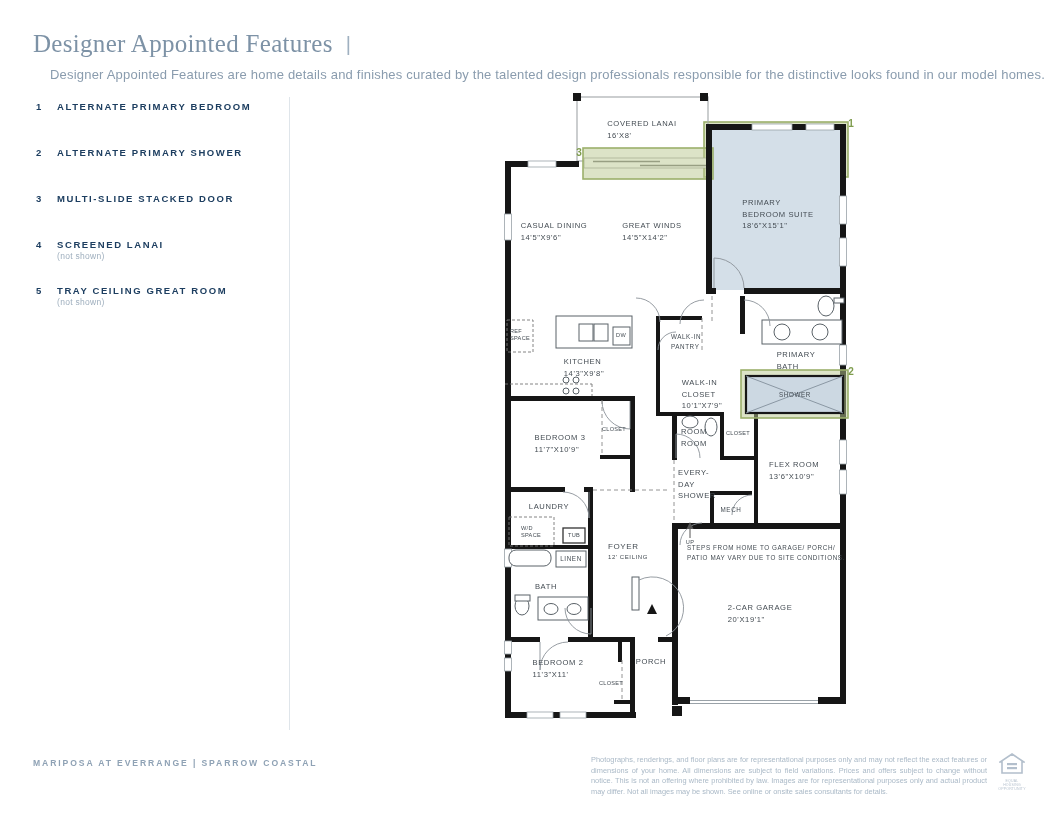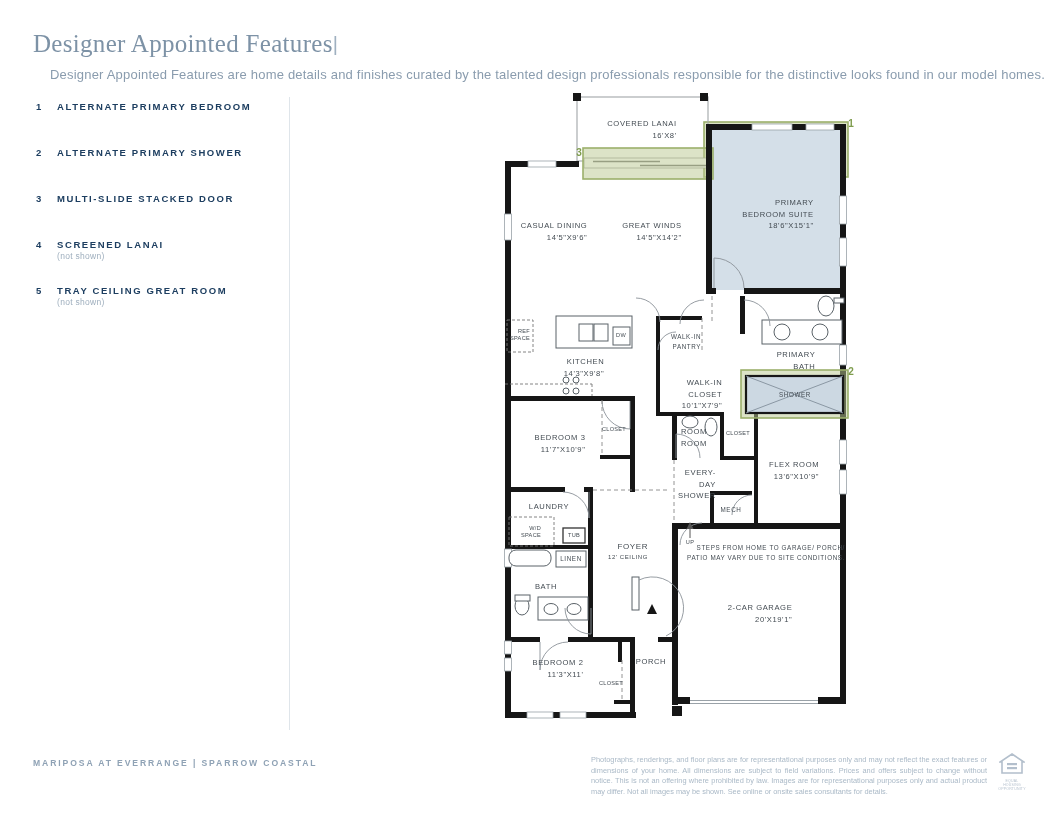--- a/index.html
+++ b/index.html
@@ -1,31 +1,31 @@
 <!DOCTYPE html>
 <html><head>
 <meta charset="utf-8">
 <style>
   html,body{margin:0;padding:0;background:#ffffff;}
   #page{position:relative;width:1055px;height:815px;background:#ffffff;overflow:hidden;
         font-family:"Liberation Sans",sans-serif;}
   
-  #titleRow{position:absolute;left:33px;top:30px;display:flex;align-items:baseline;}
+  #titleRow{position:absolute;left:33px;top:30px;display:flex;align-items:baseline;gap:13px;}
   #title{font-family:"Liberation Serif",serif;font-size:25px;color:#7d92a6;letter-spacing:.3px;}
   #titlePipe{font-size:20px;color:#9fb0c0;font-weight:300;position:relative;top:-1px;}
   #titleTag{font-size:14px;color:#3f5265;letter-spacing:4px;font-weight:500;}
   #subtitle{position:absolute;left:50px;top:67px;font-size:13px;color:#8a9cae;letter-spacing:.2px;}
   
   .feat{position:absolute;left:36px;width:250px;}
   .feat .num{position:absolute;left:0;top:0;font-size:9.5px;font-weight:bold;color:#1d3e60;}
   .feat .lab{position:absolute;left:21px;top:0;font-size:9.5px;font-weight:bold;color:#1d3e60;letter-spacing:1.6px;white-space:nowrap;}
   .feat .note{position:absolute;left:21px;top:12px;font-size:8.5px;color:#9fafbe;letter-spacing:.3px;}
   #vdivider{position:absolute;left:289px;top:97px;width:1px;height:633px;background:#dfe5ea;}
   
-  .rl{position:absolute;transform:translate(-50%,-50%);text-align:right;color:#434b52;
+  .rl{position:absolute;transform:translate(-50%,-50%);text-align:left;color:#434b52;
       letter-spacing:.6px;white-space:nowrap;z-index:5;}
   .fs7{font-size:7.6px;line-height:11.5px;}
   .fs6{font-size:6.3px;line-height:9.5px;}
   .fs5{font-size:5.6px;line-height:7.2px;letter-spacing:.3px;}
   .marker{position:absolute;transform:translate(-50%,-50%);color:#7f9d4e;font-weight:bold;font-size:10px;z-index:6;}
   #planSvg{position:absolute;left:500px;top:90px;z-index:1;}
   
   #footerL1{position:absolute;left:33px;top:758px;font-size:8.6px;font-weight:bold;letter-spacing:1.9px;color:#8fa2b5;}
   #footerL2{position:absolute;left:33px;top:772px;font-size:8.6px;font-weight:bold;letter-spacing:1.9px;color:#8fa2b5;}
   #disclaimer{position:absolute;left:591px;top:755px;width:396px;font-size:7.4px;line-height:1.45;

